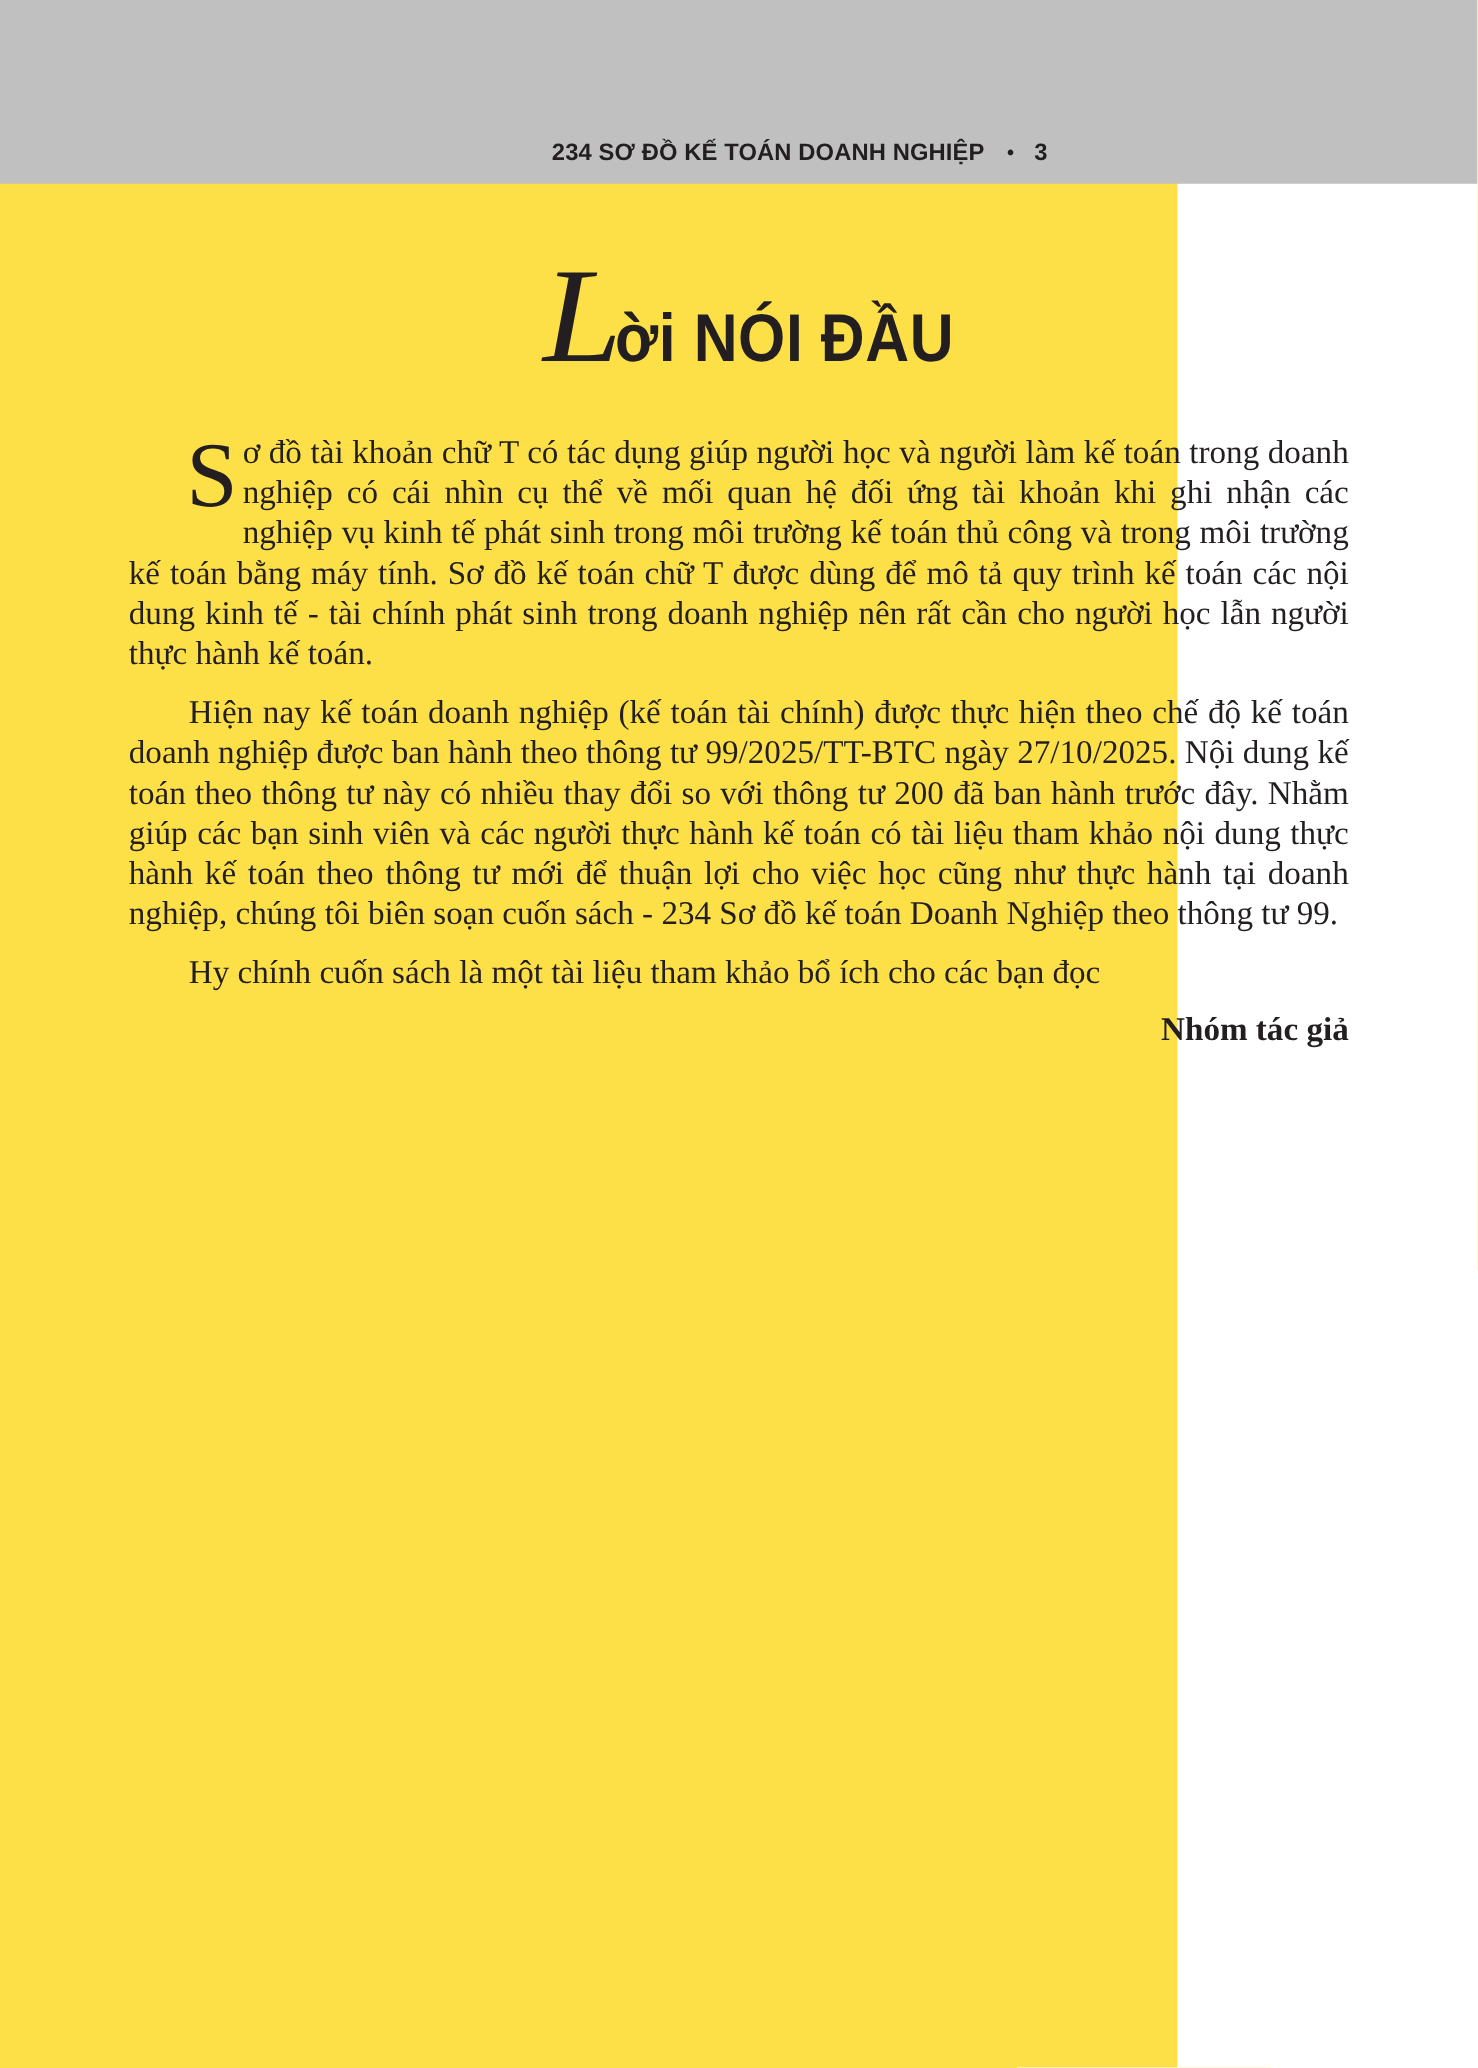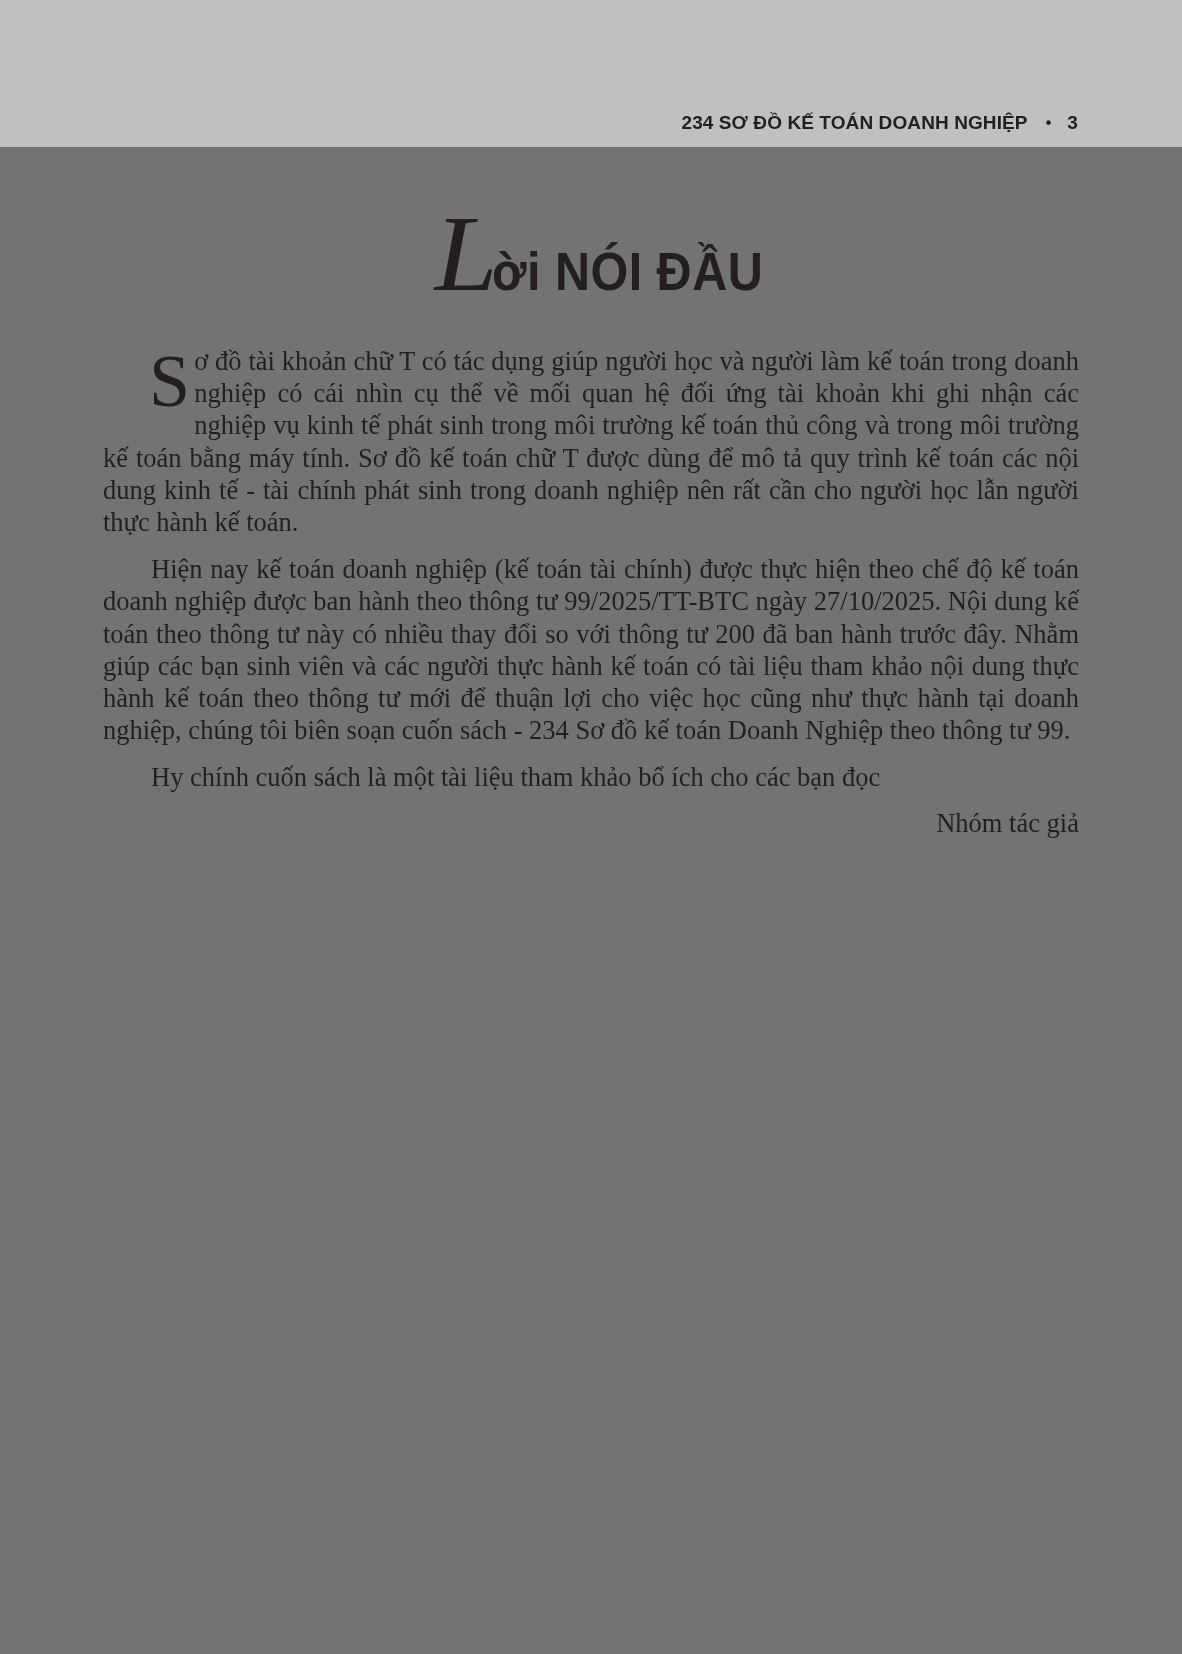--- a/index.html
+++ b/index.html
@@ -4,23 +4,23 @@
   <style>
     * { margin: 0; padding: 0; box-sizing: border-box; }
     html, body {
       width: 1182px;
       height: 1654px;
       background: #ffffff;
       overflow: hidden;
     }
     .page {
       position: relative;
-      width: 1182px;
+      width: 942px;
       height: 1654px;
-      background: #737373;
+      background: #fde047;
     }
     .header-band {
       position: absolute;
       left: 0; top: 0;
       width: 1182px;
       height: 147px;
       background: #c0c0c0;
     }
     .running-head {
       position: absolute;
@@ -92,21 +92,21 @@
     .dropcap {
       float: left;
       font-family: "Liberation Serif", serif;
       font-size: 74px;
       line-height: 60px;
       margin: 6px 4px 0 46px;
       color: #231f20;
     }
     .signature {
       text-align: right;
-      font-weight: normal;
+      font-weight: bold;
       text-indent: 0 !important;
       margin-top: -2px;
     }
   </style>
 </head>
 <body>
 
 <div class="page">
 
   <div class="header-band"></div>

